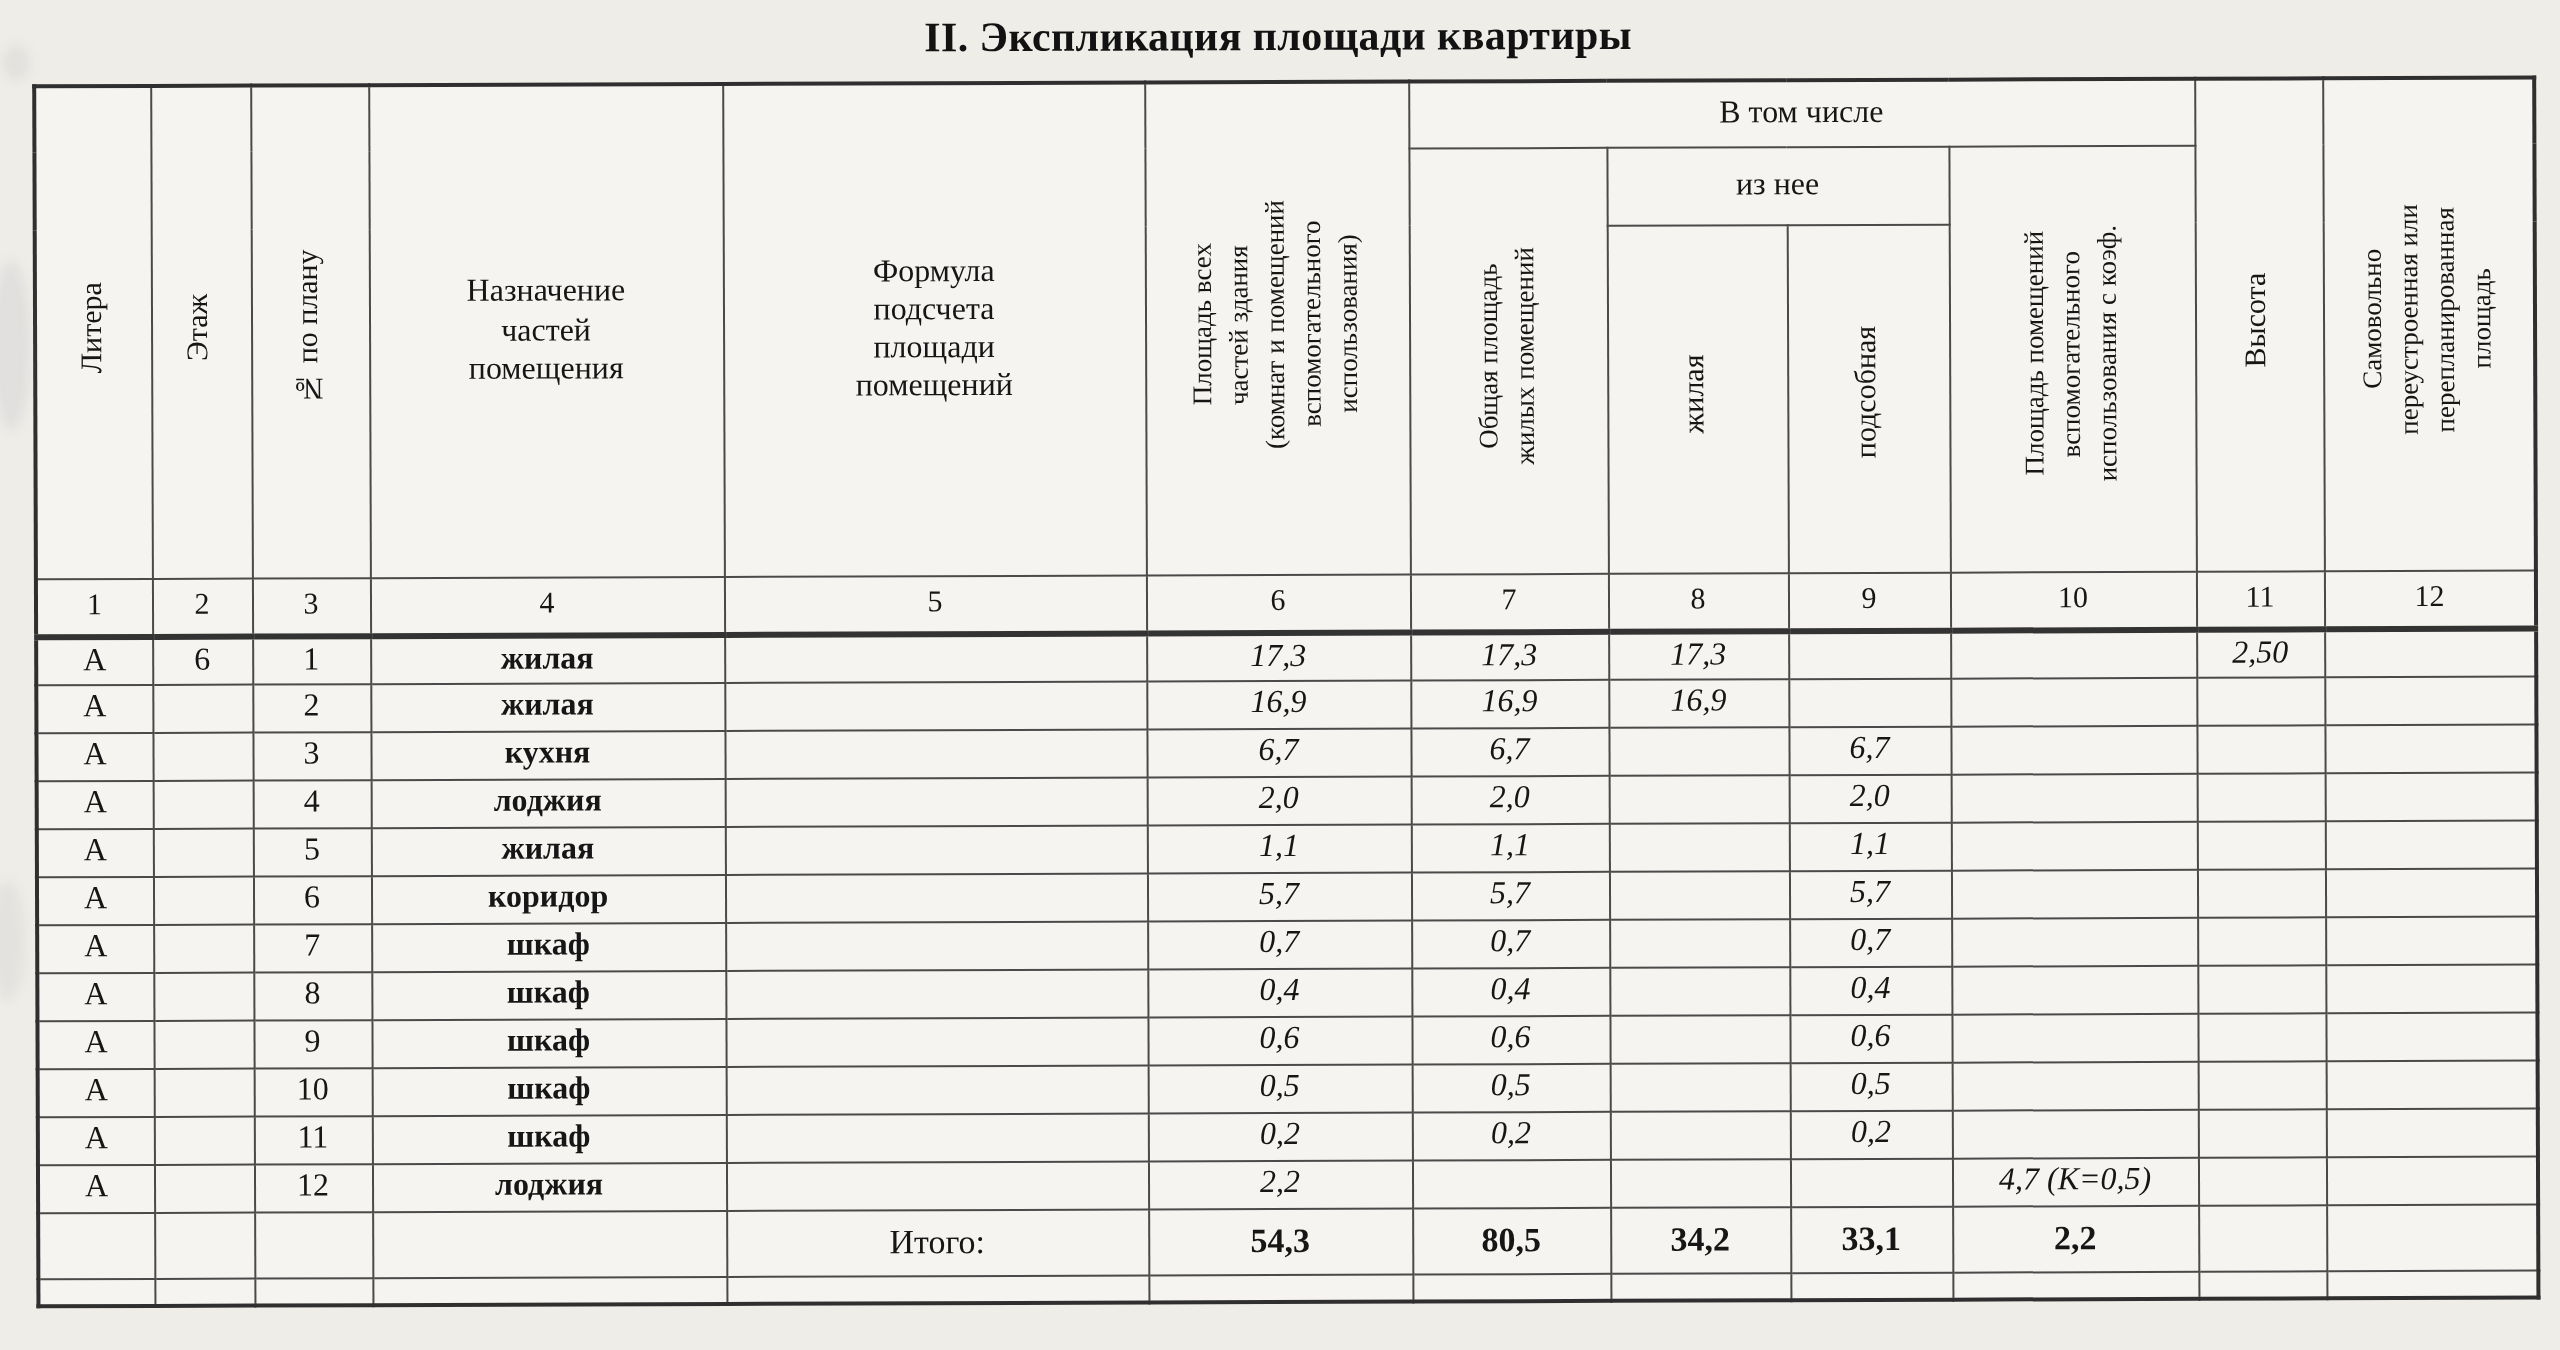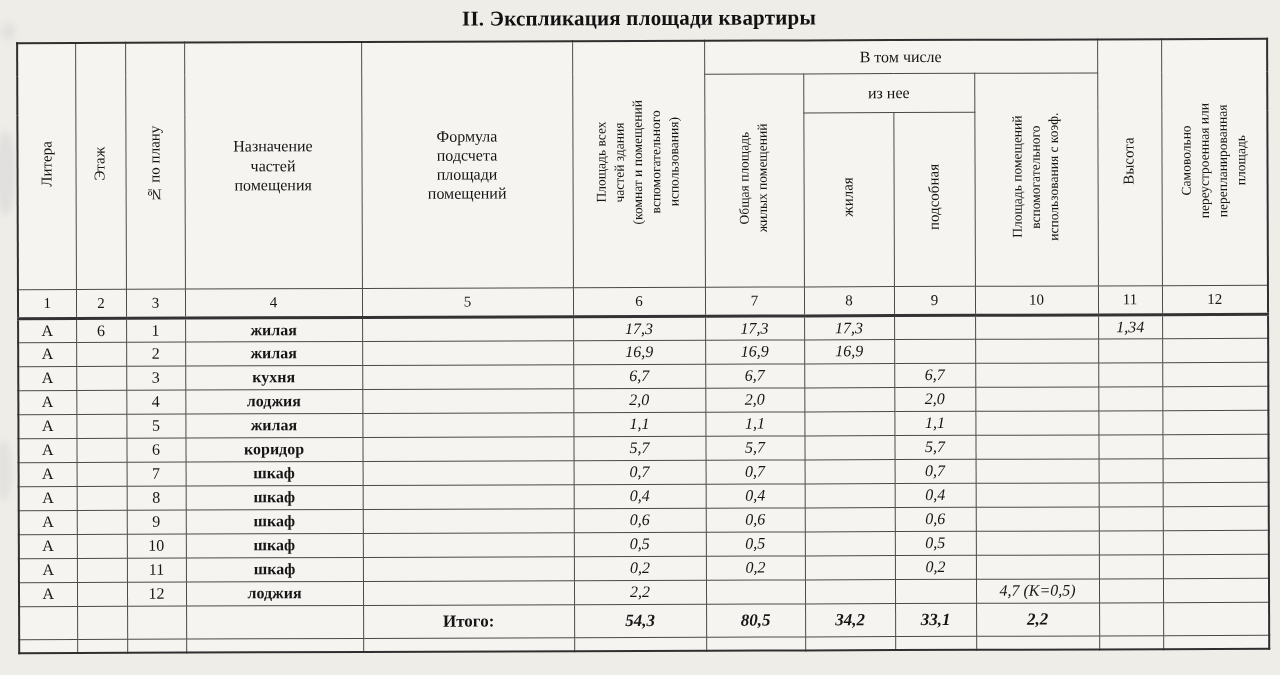--- a/index.html
+++ b/index.html
@@ -63,23 +63,23 @@
   
   tr.drow{height:24px;}
   tr.drow td{font-size:16px;}
   td.name{text-align:left;padding-left:12px;font-weight:600;}
   td.num{font-style:italic;font-size:16px;}
   
   tr.total-row{height:33px;}
   tr.total-row td{font-size:17px;}
   td.total-label{
     text-align:right;padding-right:14px;
-    font-weight:bold;font-size:18px;margin-left:13px;
-  }
-  td.total-num{font-weight:bold;font-style:italic;margin-top:33px;}
+    font-weight:normal;font-size:18px;margin-left:13px;
+  }
+  td.total-num{font-weight:bold;margin-top:33px;}
   tr.empty-row{height:14px;}
   
   .smudge{position:absolute;pointer-events:none;filter:blur(3px);}
   .s1{left:-4px;top:128px;width:20px;height:85px;background:rgba(140,145,160,.14);border-radius:50%;}
   .s2{left:-6px;top:438px;width:18px;height:60px;background:rgba(140,145,160,.12);border-radius:50%;}
   .s3{left:2px;top:20px;width:14px;height:18px;background:rgba(120,120,130,.10);border-radius:50%;}
 </style>
 </head>
 <body>
 
@@ -163,21 +163,21 @@
           <td>А</td>
           <td>6</td>
           <td>1</td>
           <td class="name">жилая</td>
           <td></td>
           <td class="num">17,3</td>
           <td class="num">17,3</td>
           <td class="num">17,3</td>
           <td class="num"></td>
           <td class="num"></td>
-          <td class="num">1,34</td>
+          <td class="num">2,50</td>
           <td class="num"></td>
         </tr>
         <tr class="drow">
           <td>А</td>
           <td></td>
           <td>2</td>
           <td class="name">жилая</td>
           <td></td>
           <td class="num">16,9</td>
           <td class="num">16,9</td>

